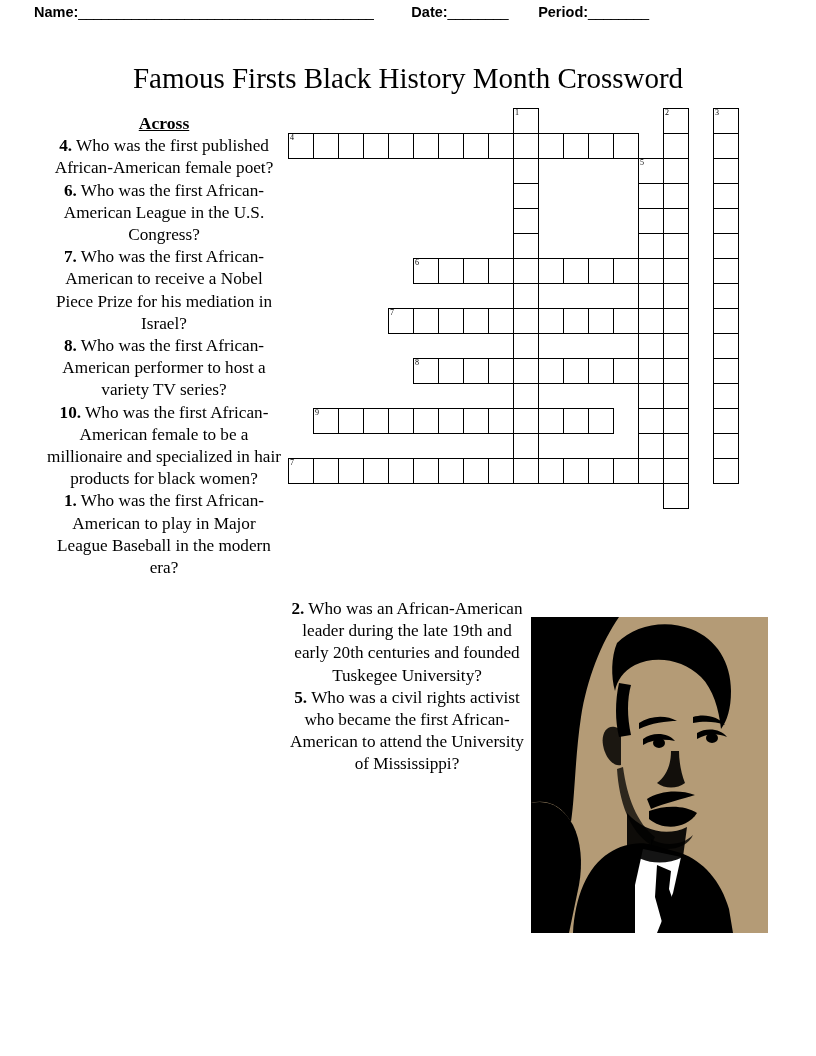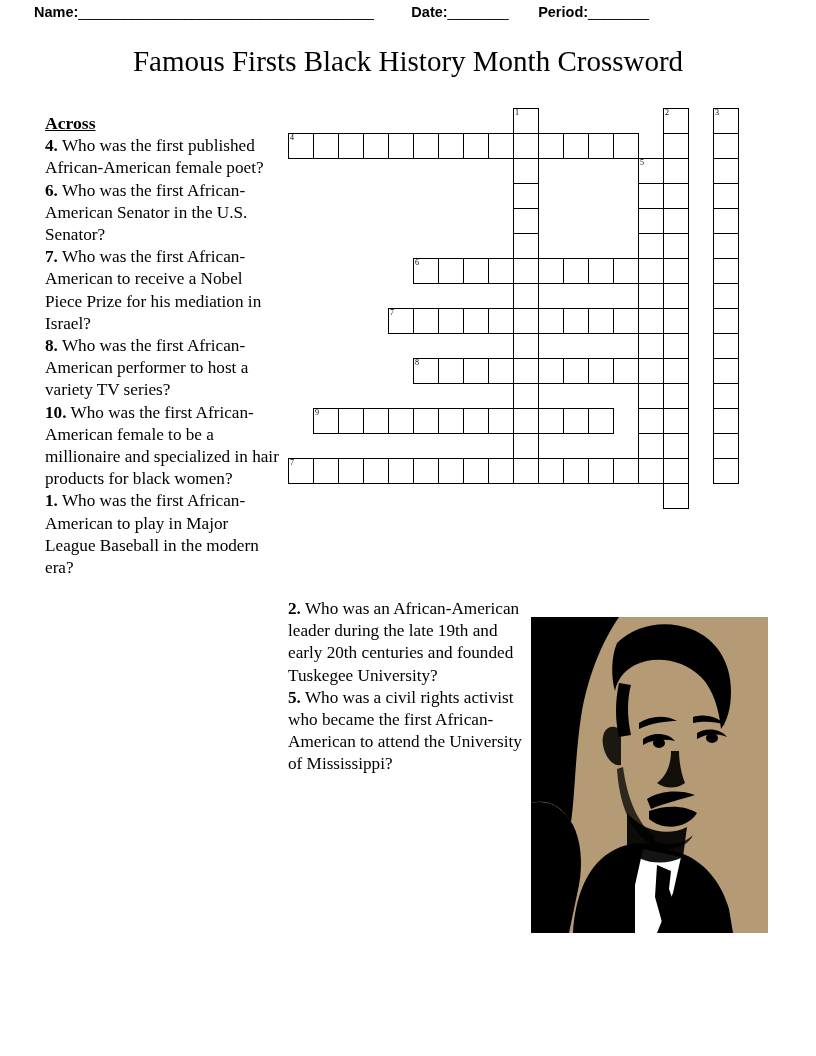--- a/index.html
+++ b/index.html
@@ -30,33 +30,34 @@
     white-space: nowrap;
   }
   .hl-label { font-weight: 700; }
   .hl-rule { letter-spacing: -0.5px; }
   .hl-gap-a { display: inline-block; width: 38px; }
   .hl-gap-b { display: inline-block; width: 30px; }
 
   
   .title {
     position: absolute;
-    top: 45px;
+    top: 62px;
     left: 0;
     width: 816px;
     text-align: center;
     font-size: 29px;
     font-family: "Liberation Serif", serif;
   }
 
   
   .clue-col {
     position: absolute;
     font-size: 17.2px;
     line-height: 22.2px;
+    text-align: center;
   }
   #col-left  { left: 45px;  top: 112px;  width: 238px; }
   #col-mid   { left: 288px; top: 598px;  width: 238px; }
 
   .clue-head {
     font-weight: 700;
     text-decoration: underline;
     font-size: 17.6px;
     margin: 0 0 1px 0;
   }
@@ -121,21 +122,21 @@
 
 <div class="clue-col" id="col-left">
   <div class="clue-head">Across</div>
 
   <p class="clue">
     <b>4.</b>
     <span>Who was the first published African-American female poet?</span>
   </p>
   <p class="clue">
     <b>6.</b>
-    <span>Who was the first African-American Senator in the U.S. Senator?</span>
+    <span>Who was the first African-American League in the U.S. Congress?</span>
   </p>
   <p class="clue">
     <b>7.</b>
     <span>Who was the first African-American to receive a Nobel Piece Prize for his mediation in Israel?</span>
   </p>
   <p class="clue">
     <b>8.</b>
     <span>Who was the first African-American performer to host a variety TV series?</span>
   </p>
   <p class="clue">

